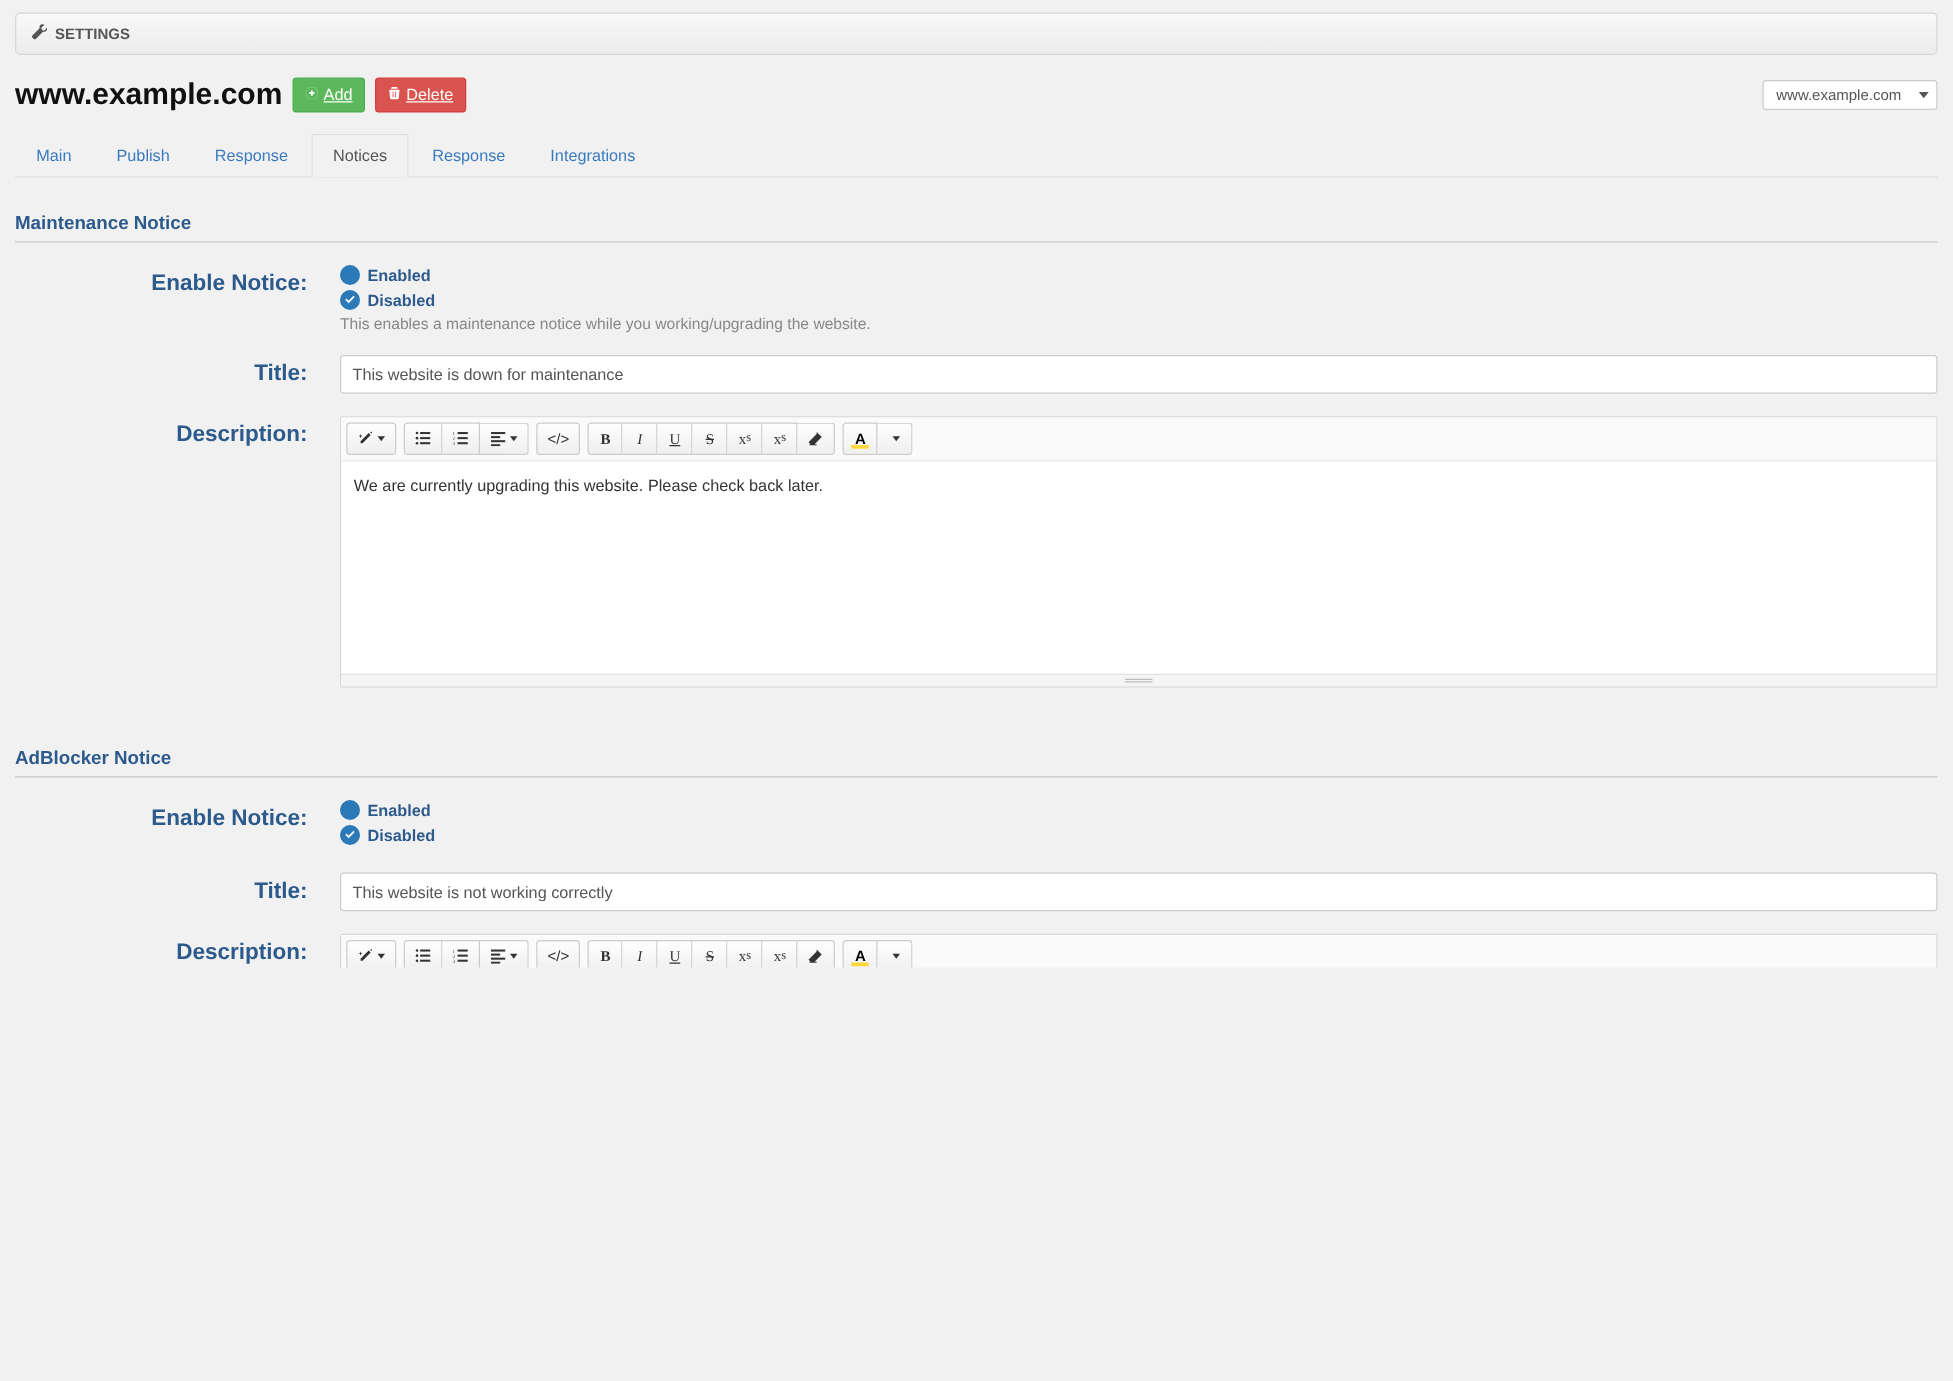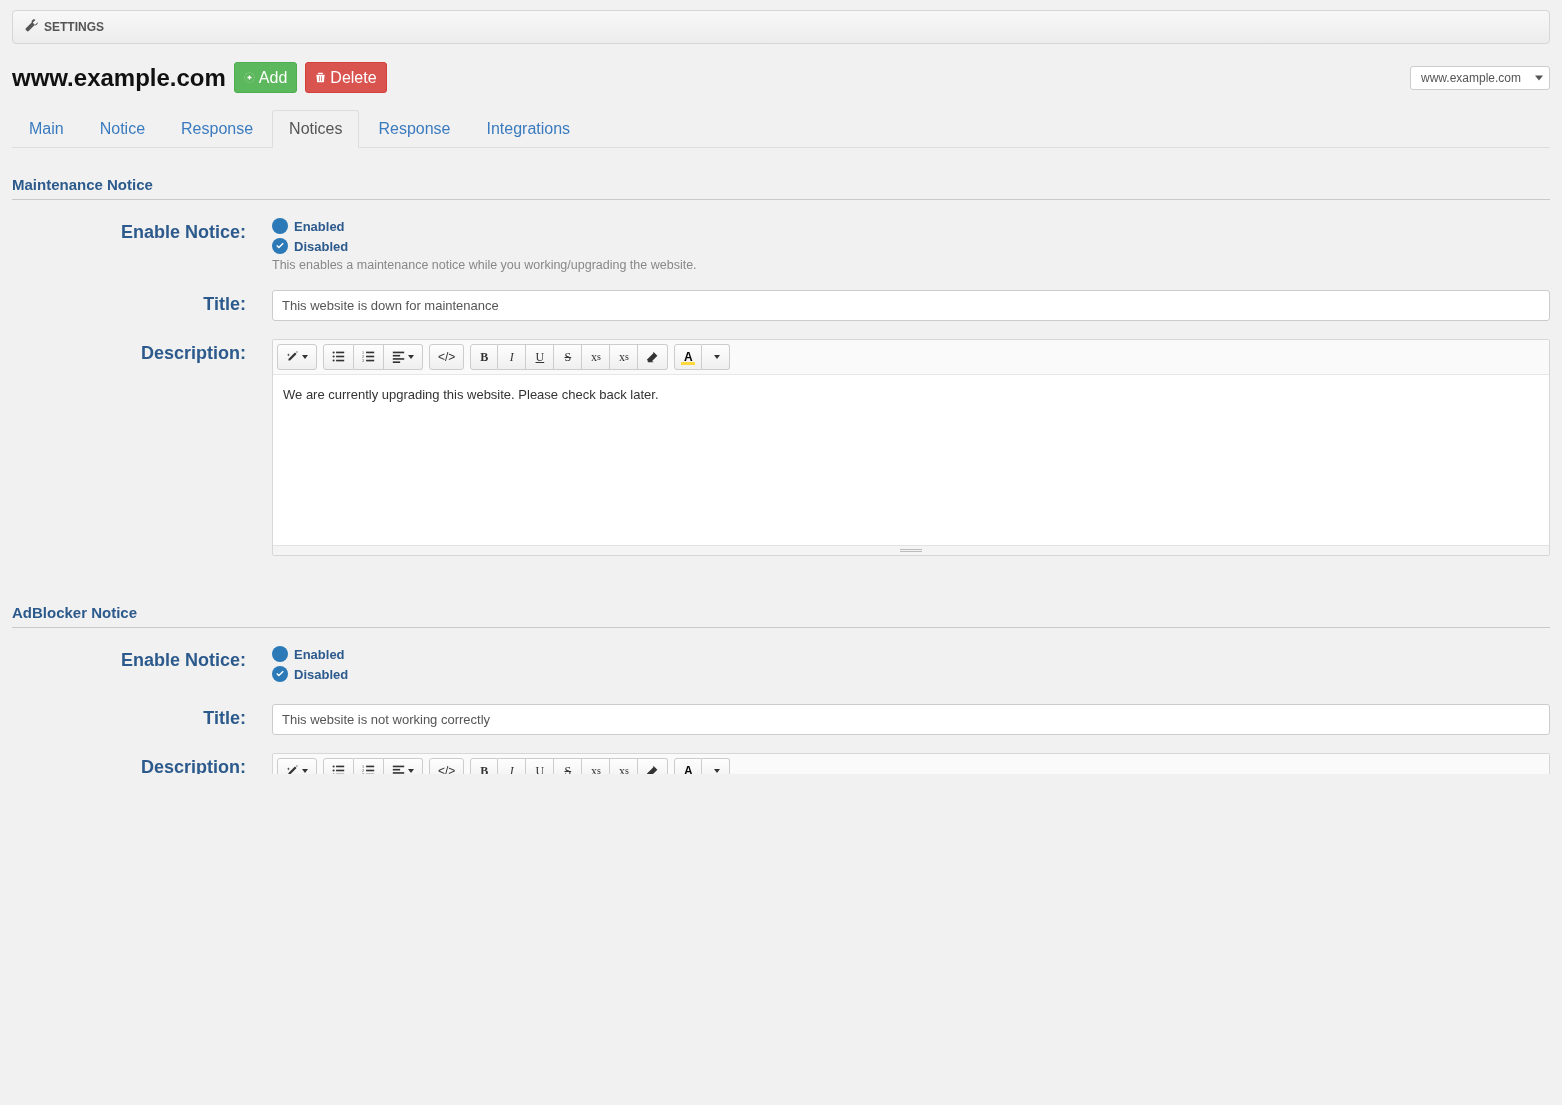--- a/index.html
+++ b/index.html
@@ -22,43 +22,43 @@
 
   .header-row {
     display: flex; align-items: center; justify-content: space-between;
     padding: 8px 0 10px 0;
   }
   .header-left { display: flex; align-items: center; gap: 8px; }
   .site-title { font-size: 24px; font-weight: bold; color: #111; }
   .btn {
     display: inline-flex; align-items: flex-end; gap: 4px;
     border: 1px solid transparent; border-radius: 3px;
-    padding: 5px 9px; font-size: 16px; cursor: pointer;
-    color: #fff; line-height: 1.2;
+    padding: 5px 9px; font-size: 13px; cursor: pointer;
+    color: #fff; line-height: 1.2; text-decoration: underline;
   }
   .btn-success { background: #5cb85c; border-color: #4cae4c; }
   .btn-danger  { background: #d9534f; border-color: #d43f3a; }
   .btn svg { width: 11px; height: 11px; fill: #fff; }
 
   .select-wrap {
     background: #fff; border: 1px solid #ccc; border-radius: 3px;
     padding: 4px 20px 4px 10px; font-size: 12px; position: relative;
     min-width: 140px; color: #555;
   }
   .select-wrap::after {
     content: ""; position: absolute; right: 6px; top: 50%; transform: translateY(-50%);
     border-left: 4px solid transparent; border-right: 4px solid transparent;
     border-top: 5px solid #555;
   }
 
   .nav-tabs {
     display: flex; gap: 2px; border-bottom: 1px solid #ddd; margin-top: 6px;
   }
   .nav-tab {
-    padding: 9px 16px; font-size: 16px; color: #3a7bbf; cursor: pointer;
+    padding: 9px 16px; font-size: 13px; color: #3a7bbf; cursor: pointer;
     border: 1px solid transparent; border-bottom: none;
     border-top-left-radius: 3px; border-top-right-radius: 3px;
     position: relative; top: 1px; background: transparent;
   }
   .nav-tab.active {
     color: #555; background: #f1f1f1; border-color: #ddd;
     border-bottom: 1px solid #f1f1f1;
   }
 
   .section { margin-top: 28px; }
@@ -166,21 +166,21 @@
           <span class="sans">Delete</span>
         </button>
       </div>
       <div class="select-wrap sans">
         <span>www.example.com</span>
       </div>
     </div>
 
     <div class="nav-tabs sans">
       <div class="nav-tab">Main</div>
-      <div class="nav-tab">Notice</div>
+      <div class="nav-tab">Publish</div>
       <div class="nav-tab">Response</div>
       <div class="nav-tab active">Notices</div>
       <div class="nav-tab">Response</div>
       <div class="nav-tab">Integrations</div>
     </div>
 
     <div class="section">
       <div class="section-title sans">Maintenance Notice</div>
 
       <div class="form-row">

